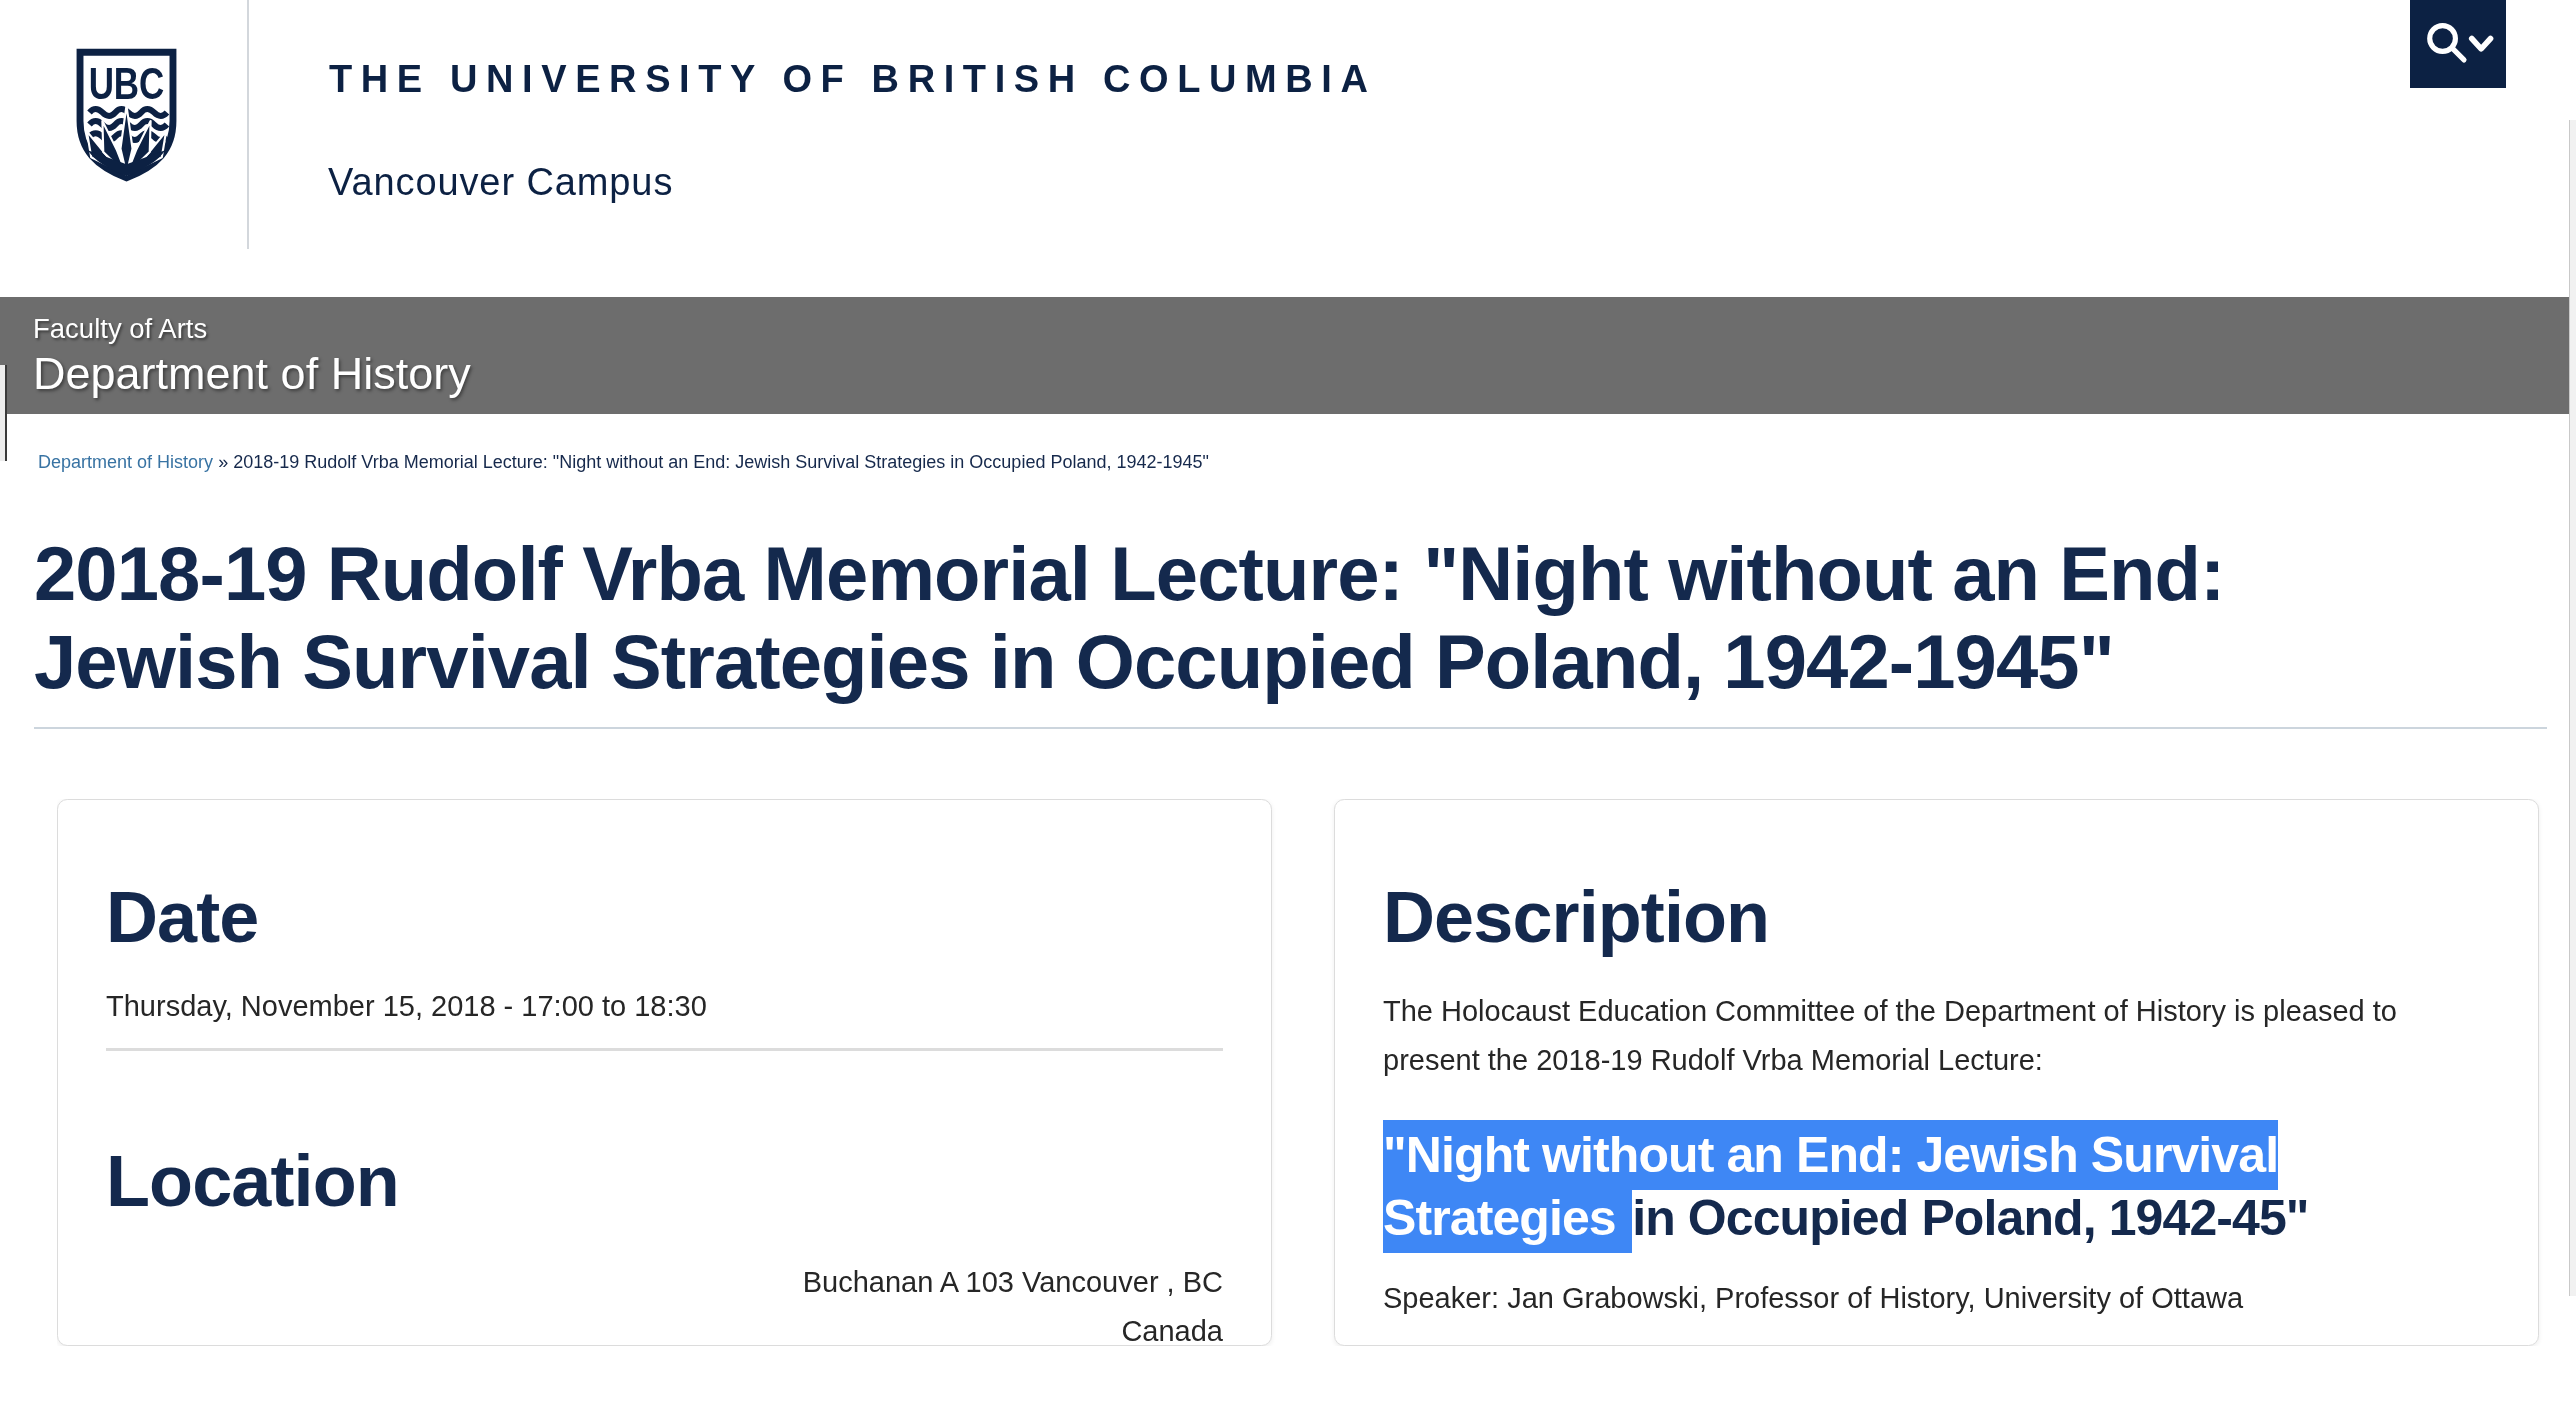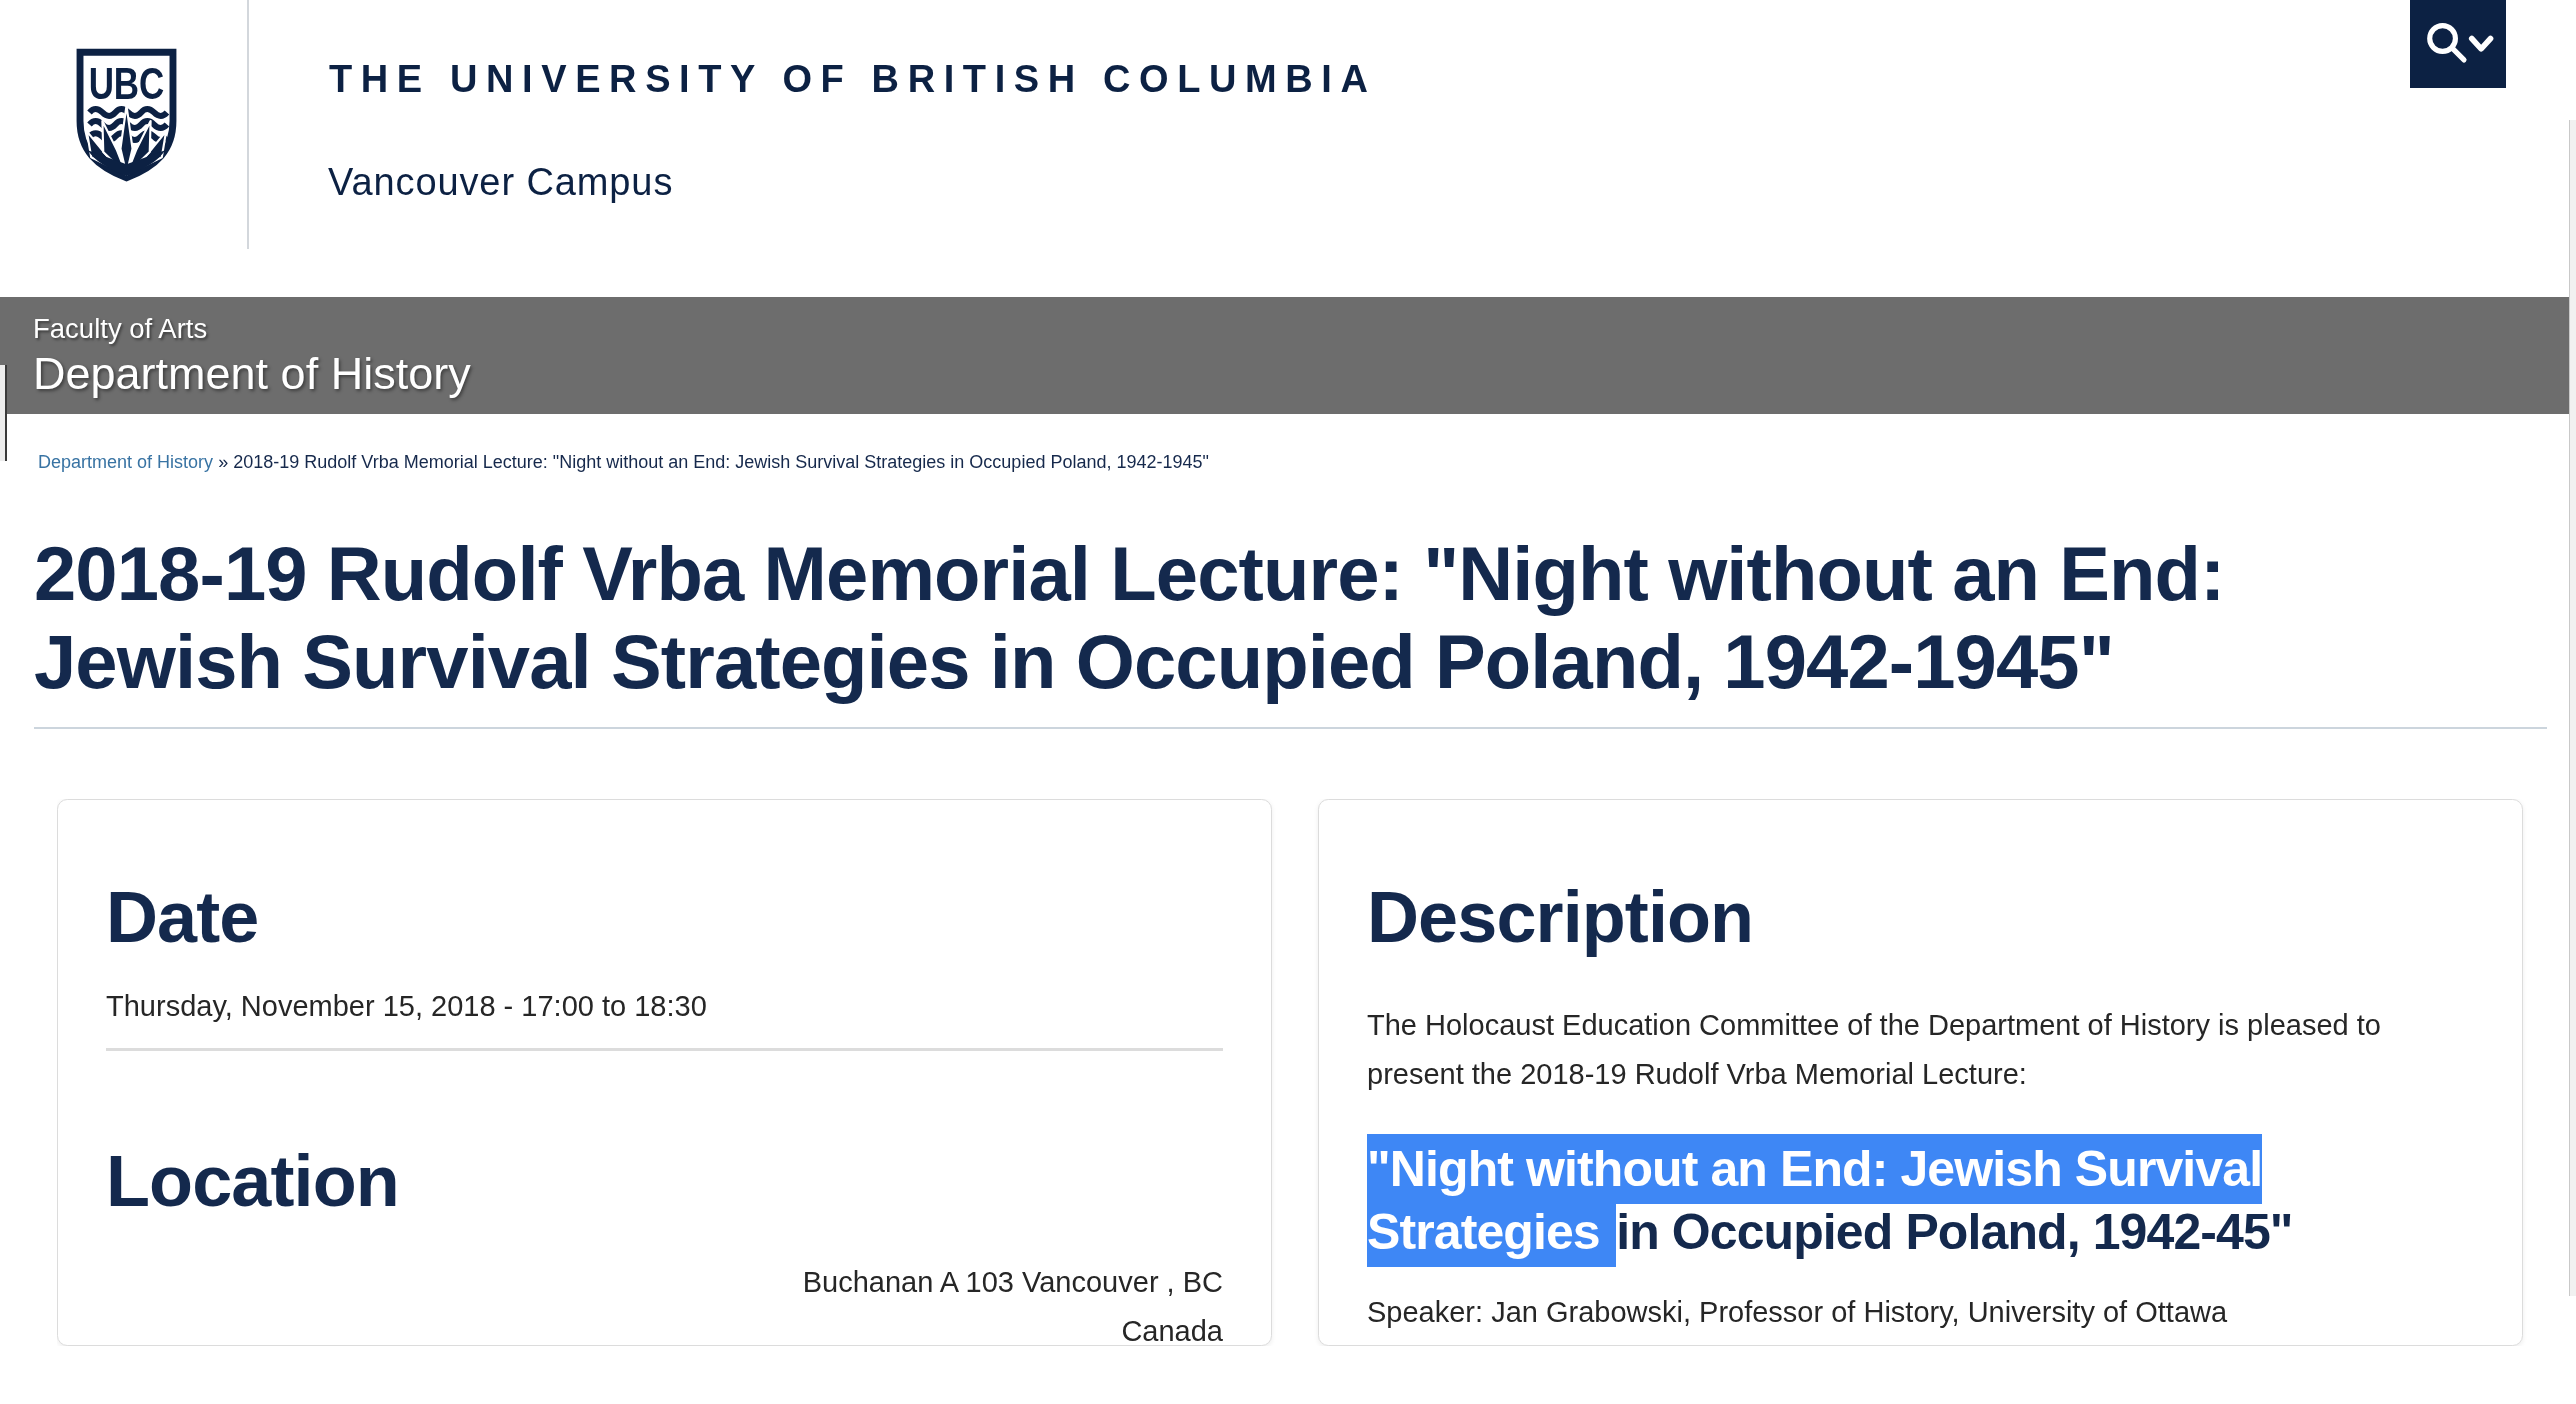--- a/index.html
+++ b/index.html
@@ -54,40 +54,40 @@
   .edge-line{position:absolute;left:5.1px;top:365px;width:1.7px;height:96px;background:#3a3a3a;}
   
   .page-title{
     margin:13px 0 0 34px;width:2437px;
     font-size:76px;line-height:88px;font-weight:bold;
     color:#14294d;letter-spacing:-0.9px;
   }
   .title-rule{margin:20.6px 0 0 34px;width:2513px;height:2.6px;background:#ccd5dd;border:none;}
   
   .cards-row{
-    margin:70px 0 0 57px;display:flex;gap:46px;
+    margin:70px 0 0 57px;display:flex;gap:62px;
     height:547px;overflow:hidden;
   }
   .card{
     box-sizing:border-box;height:547px;background:#fff;
     border:1.7px solid #dcdcdc;border-radius:10.3px;
     box-shadow:0 1.7px 5.1px rgba(0,0,0,.07);
     padding:72px 48px 0 48px;overflow:hidden;
   }
   .card-date-location{width:1215px;}
   .card-description{width:1205px;}
   .card h2{
     margin:0;font-size:72px;line-height:91px;font-weight:bold;
     color:#14294d;letter-spacing:-0.9px;
   }
   .body-text{margin:0;font-size:29px;line-height:49px;color:#262626;}
   .date-value{margin-top:19px;}
   .card-rule{margin:17px 0 85px 0;width:100%;height:2.6px;background:#dcdcdc;border:none;}
   .location-value{margin-top:31px;text-align:right;}
-  .intro-text{margin-top:38px;}
+  .intro-text{margin-top:24px;}
   .speaker-text{margin-top:24px;}
   .lecture-title{
     margin:39px 0 0 0;font-size:50px;line-height:63px;font-weight:bold;
     color:#14294d;letter-spacing:-0.9px;
   }
   .hl{
     background:#3e87f5;color:#ffffff;
     padding:6.9px 3.4px 6.9px 0;
   }
   

